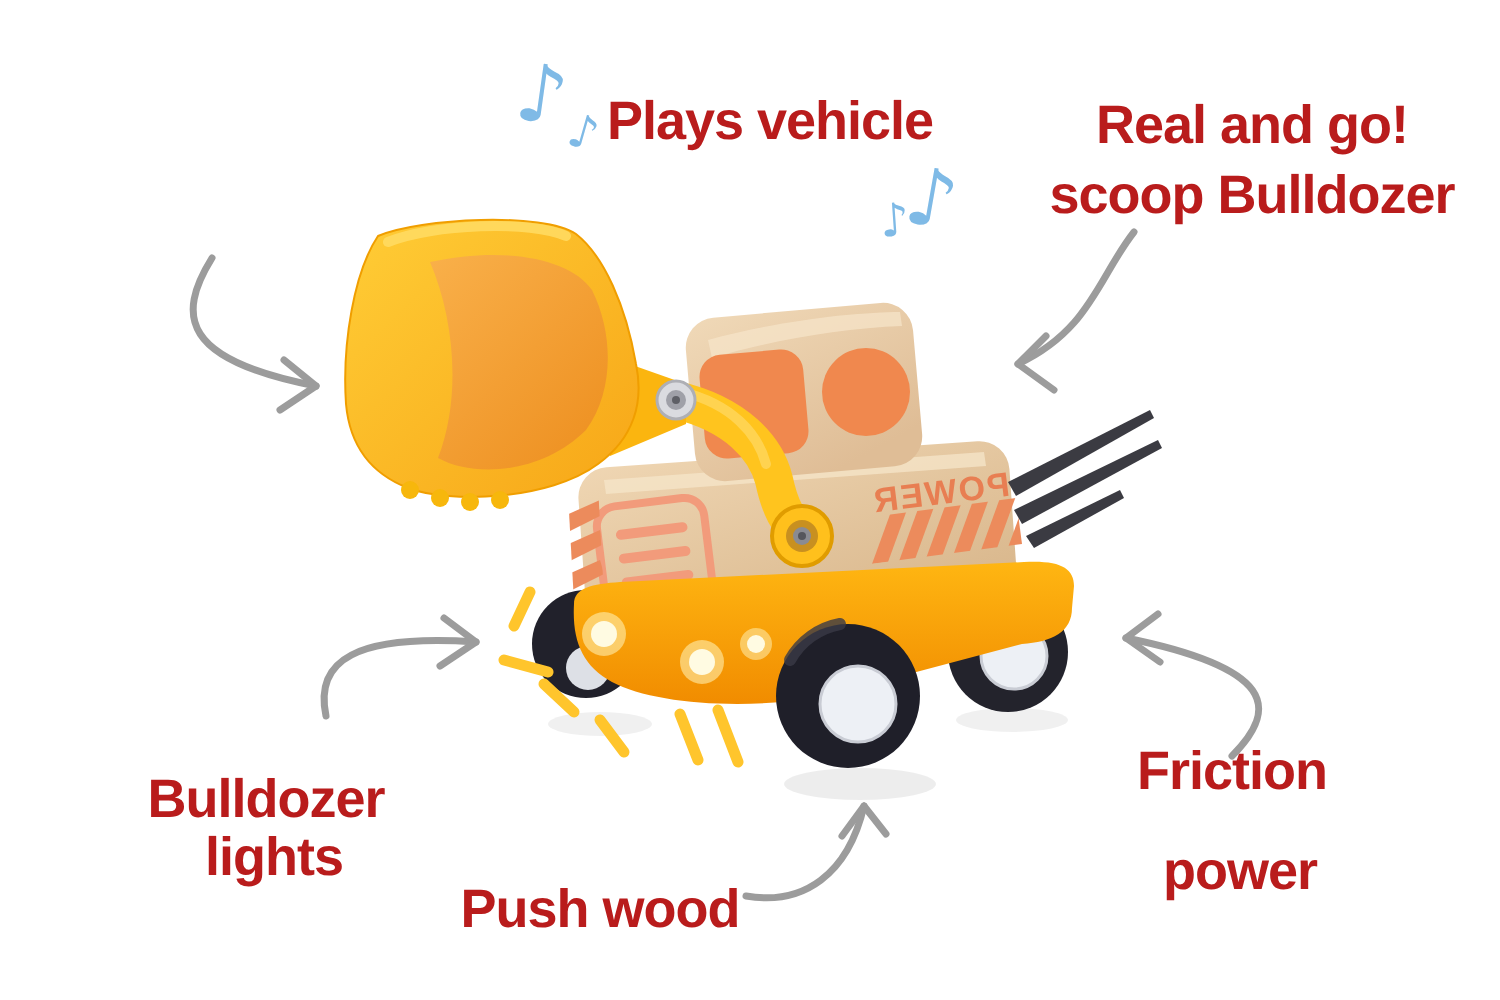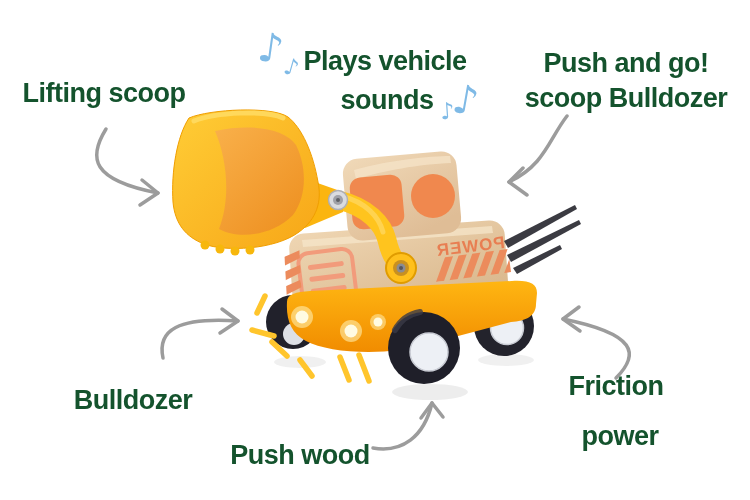--- a/index.html
+++ b/index.html
@@ -3,21 +3,21 @@
 <meta charset="utf-8">
 <style>
   html,body{margin:0;padding:0;background:#ffffff;}
   #stage{
     position:relative;width:750px;height:500px;background:#ffffff;
     overflow:hidden;font-family:"Liberation Sans",sans-serif;
   }
   #toy-svg{position:absolute;left:0;top:0;}
   .label{
     position:absolute;transform:translate(-50%,-50%);
-    color:#14532d;font-weight:bold;font-size:27px;
+    color:#b91c1c;font-weight:bold;font-size:27px;
     letter-spacing:-0.5px;white-space:nowrap;line-height:1;
   }
   .notes{position:absolute;color:#7FBAE6;font-family:"DejaVu Sans",sans-serif;}
   .note{position:absolute;display:inline-block;line-height:1;}
   .note-big{font-size:40px;}
   .note-small{font-size:23px;}
 </style>
 </head>
 <body>
 
@@ -193,29 +193,28 @@
         <path d="M373,448 C402,453 424,437 432,403"></path>
         <path d="M432,403 L421,418 M432,403 L443,417"></path>
       </g>
       <g>
         <path d="M616,378 C640,354 637,334 563,319"></path>
         <path d="M563,319 L579,307 M563,319 L580,331"></path>
       </g>
     </g>
   </svg>
 
-  <div class="label" style="left:104px;top:93px">Lifting scoop</div>
 
   <div class="label" style="left:385px;top:61px">Plays vehicle</div>
-  <div class="label" style="left:387px;top:100px">sounds</div>
-
-  <div class="label" style="left:626px;top:63px">Push and go!</div>
+
+  <div class="label" style="left:626px;top:63px">Real and go!</div>
   <div class="label" style="left:626px;top:98px">scoop Bulldozer</div>
 
   <div class="label" style="left:133px;top:400px">Bulldozer</div>
+  <div class="label" style="left:137px;top:429px">lights</div>
 
   <div class="label" style="left:300px;top:455px">Push wood</div>
 
   <div class="label" style="left:616px;top:386px">Friction</div>
   <div class="label" style="left:620px;top:436px">power</div>
 
   <div class="notes" style="left:258px;top:28px;width:52px;height:62px">
     <span class="note note-big" style="left:0;top:0;transform:rotate(8deg)">♪</span>
     <span class="note note-small" style="left:26px;top:28px;transform:rotate(16deg)">♪</span>
   </div>

